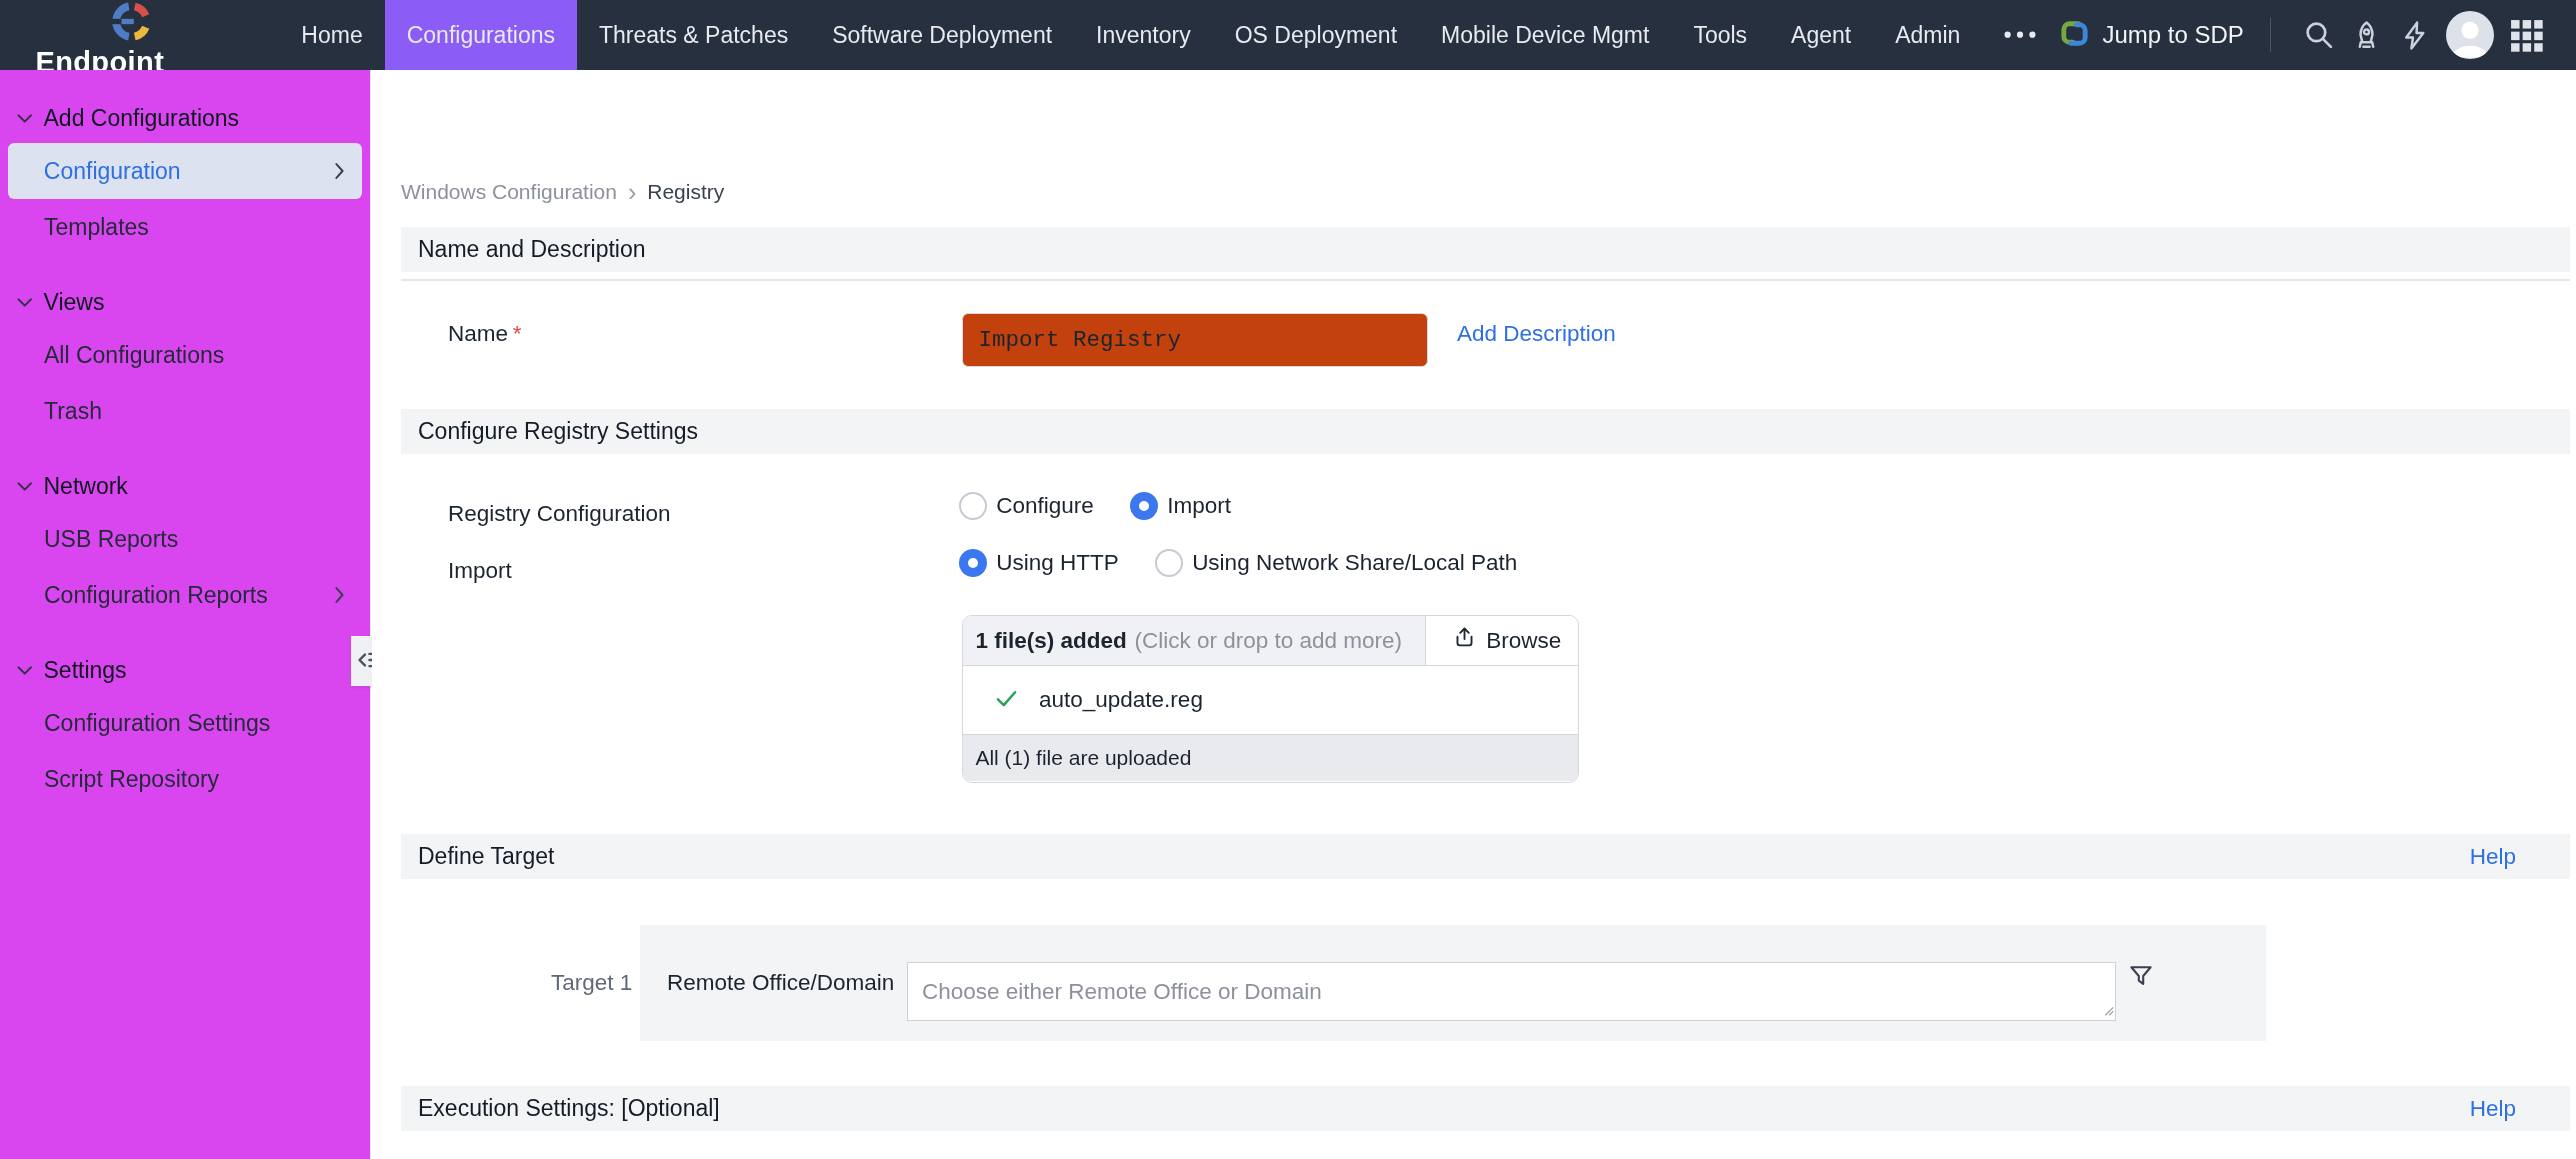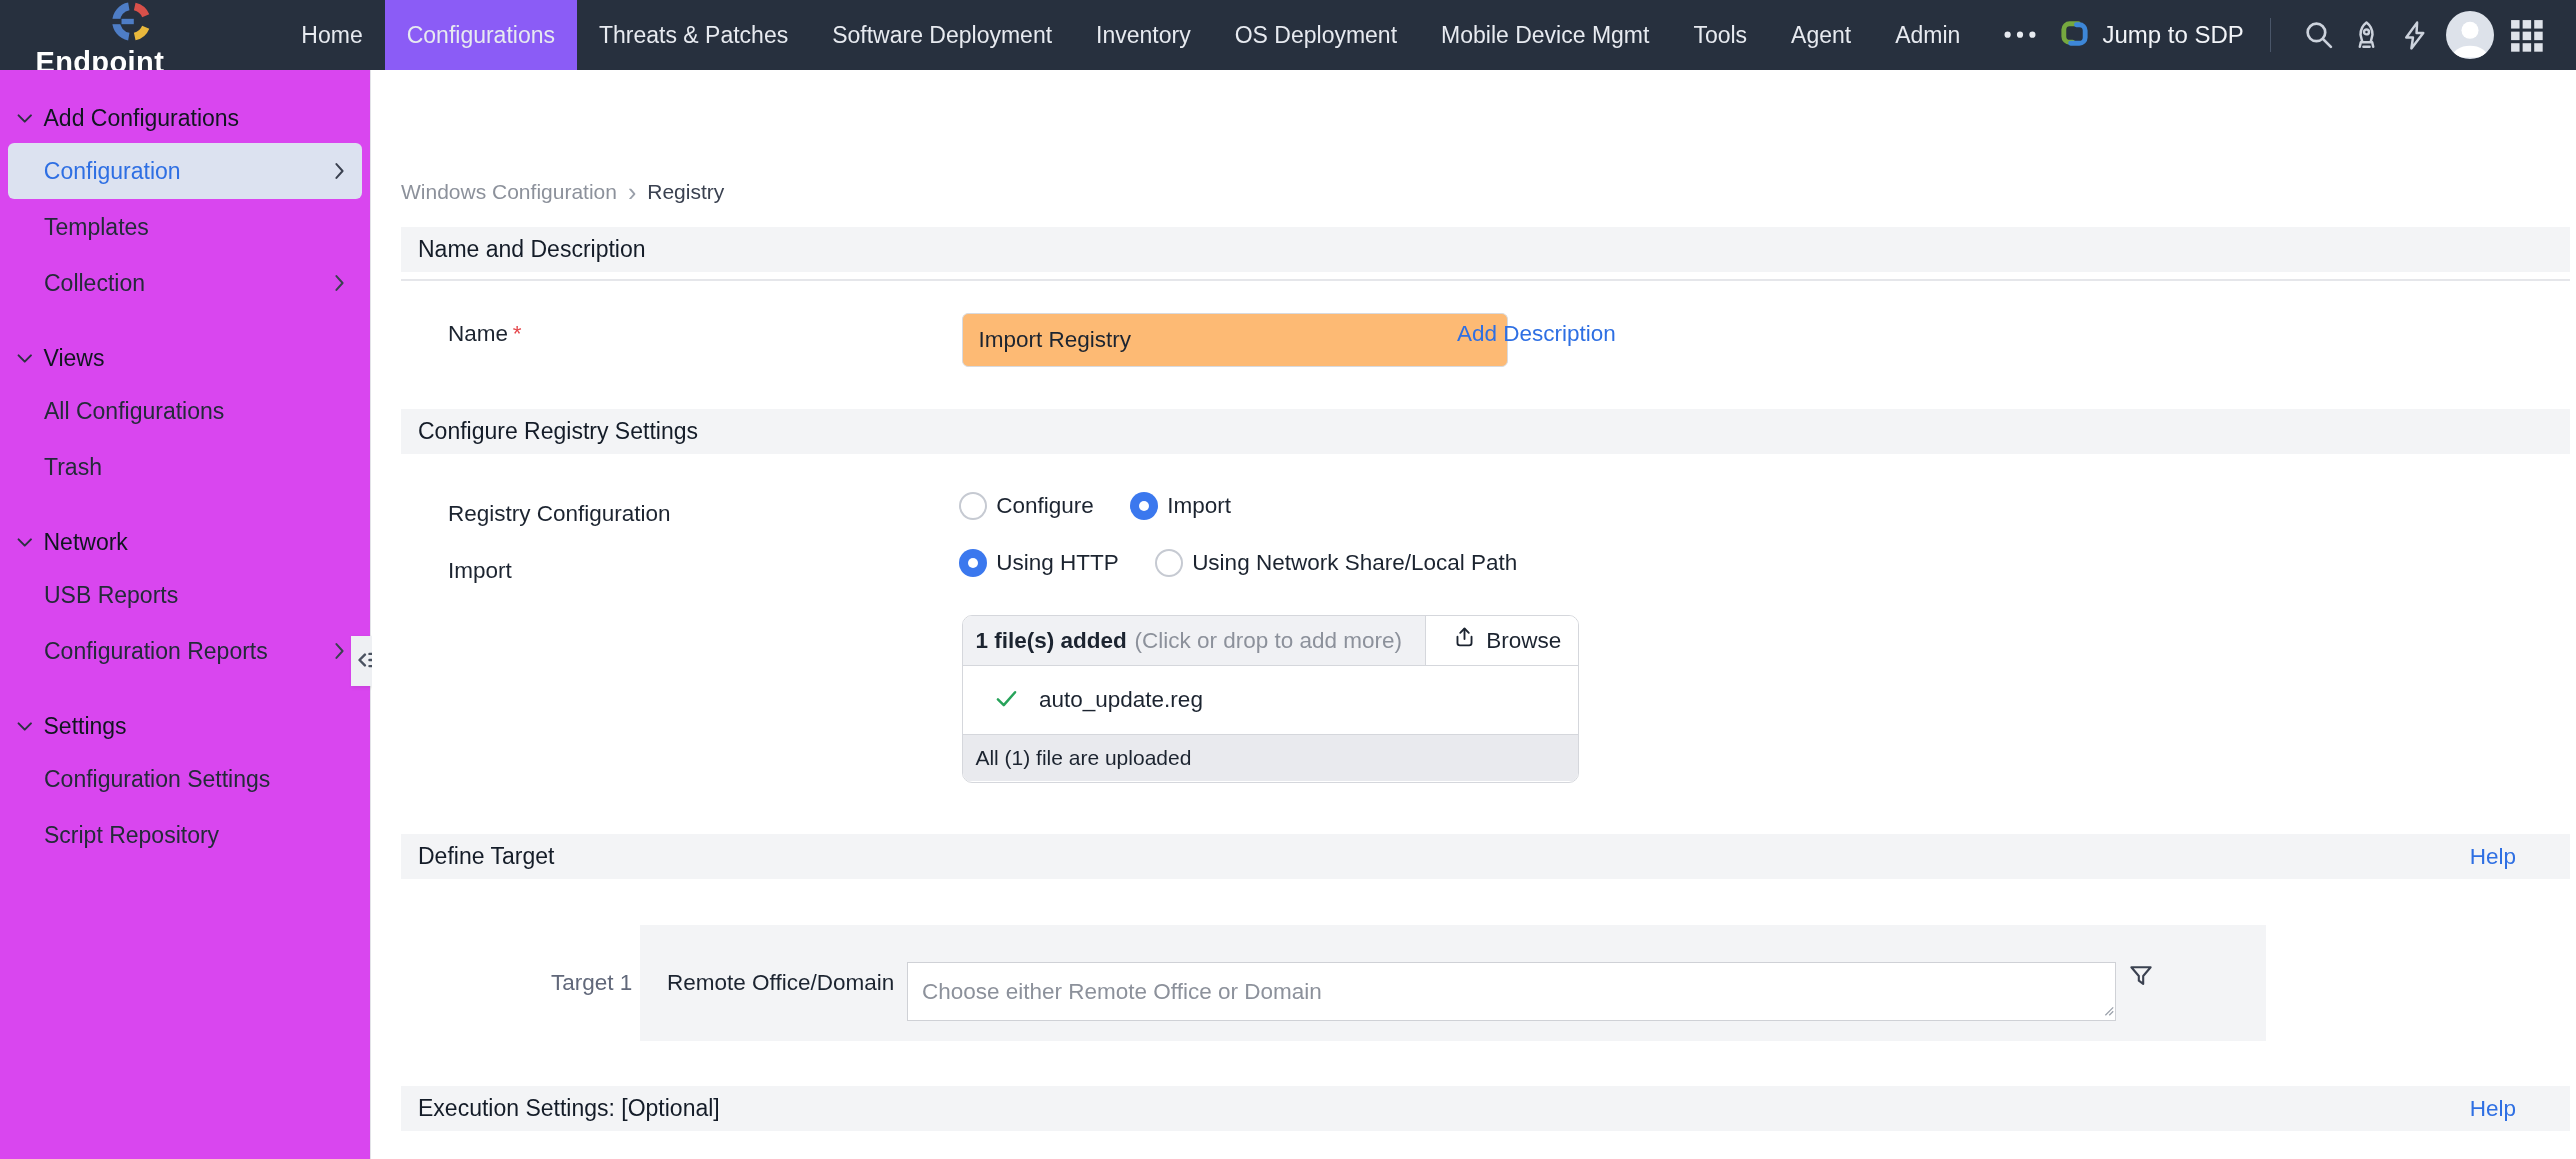--- a/index.html
+++ b/index.html
@@ -54,23 +54,23 @@
 
   .section-header { position:absolute; left:29px; width:2169px; height:45px; background:#f3f4f6;
     display:flex; align-items:center; padding:0 54px 0 17px; font-size:23px; color:#141c28; }
   .section-header .help { margin-left:auto; color:#2e6fe3; cursor:pointer; font-size:22.5px; }
 
   .field-label { font-size:22.5px; color:#1c2430; }
   .req { color:#e5484d; margin-left:4.7px; }
   .link { color:#2e6fe3; font-size:22.5px; cursor:pointer; }
 
   .name-label { position:absolute; left:76px; top:251px; }
-  .name-input { position:absolute; left:590px; top:243px; width:546px; height:54px;
+  .name-input { position:absolute; left:590px; top:243px; width:466px; height:54px;
     border:1.6px solid #d8dade; border-radius:6.2px; font-size:22.5px; color:#1c2430;
-    padding:0 15.5px; font-family:Liberation Sans, sans-serif; background:#fdba74; }
+    padding:0 15.5px; font-family:Liberation Mono, monospace; background:#c2410c; }
   .add-desc { position:absolute; left:1085px; top:251px; }
 
   .rc-label { position:absolute; left:76px; top:431px; }
   .rc-radios { position:absolute; left:587px; top:422px; }
   .im-label { position:absolute; left:76px; top:488px; }
   .im-radios { position:absolute; left:587px; top:479px; }
   .radio-row { display:flex; align-items:center; }
   .radio-opt { display:flex; align-items:center; margin-right:36px; cursor:pointer; }
   .radio { width:28px; height:28px; border-radius:50%; flex:none; position:relative;
     border:2.3px solid #c6cad2; background:#fff; }
@@ -212,28 +212,20 @@
           <span>Configuration</span>
           <span class="sub-chev">
             <svg width="11" height="17" viewBox="0 0 14 22" fill="none" stroke="#3a4150" stroke-width="2.6" stroke-linecap="round" stroke-linejoin="round">
               <path d="M3 2 L11 11 L3 20"></path>
             </svg>
           </span>
         </div>
         <div class="sb-item">
           <span>Templates</span>
         </div>
-        <div class="sb-item">
-          <span>Collection</span>
-          <span class="sub-chev">
-            <svg width="11" height="17" viewBox="0 0 14 22" fill="none" stroke="#3a4150" stroke-width="2.6" stroke-linecap="round" stroke-linejoin="round">
-              <path d="M3 2 L11 11 L3 20"></path>
-            </svg>
-          </span>
-        </div>
       </div>
       <div class="sb-group">
         <div class="sb-header">
           <span class="chev">
             <svg width="15.5" height="11" viewBox="0 0 20 14" fill="none" stroke="#2b3240" stroke-width="2.6" stroke-linecap="round" stroke-linejoin="round">
               <path d="M2 3 L10 11 L18 3"></path>
             </svg>
           </span>
           <span>Views</span>
         </div>

